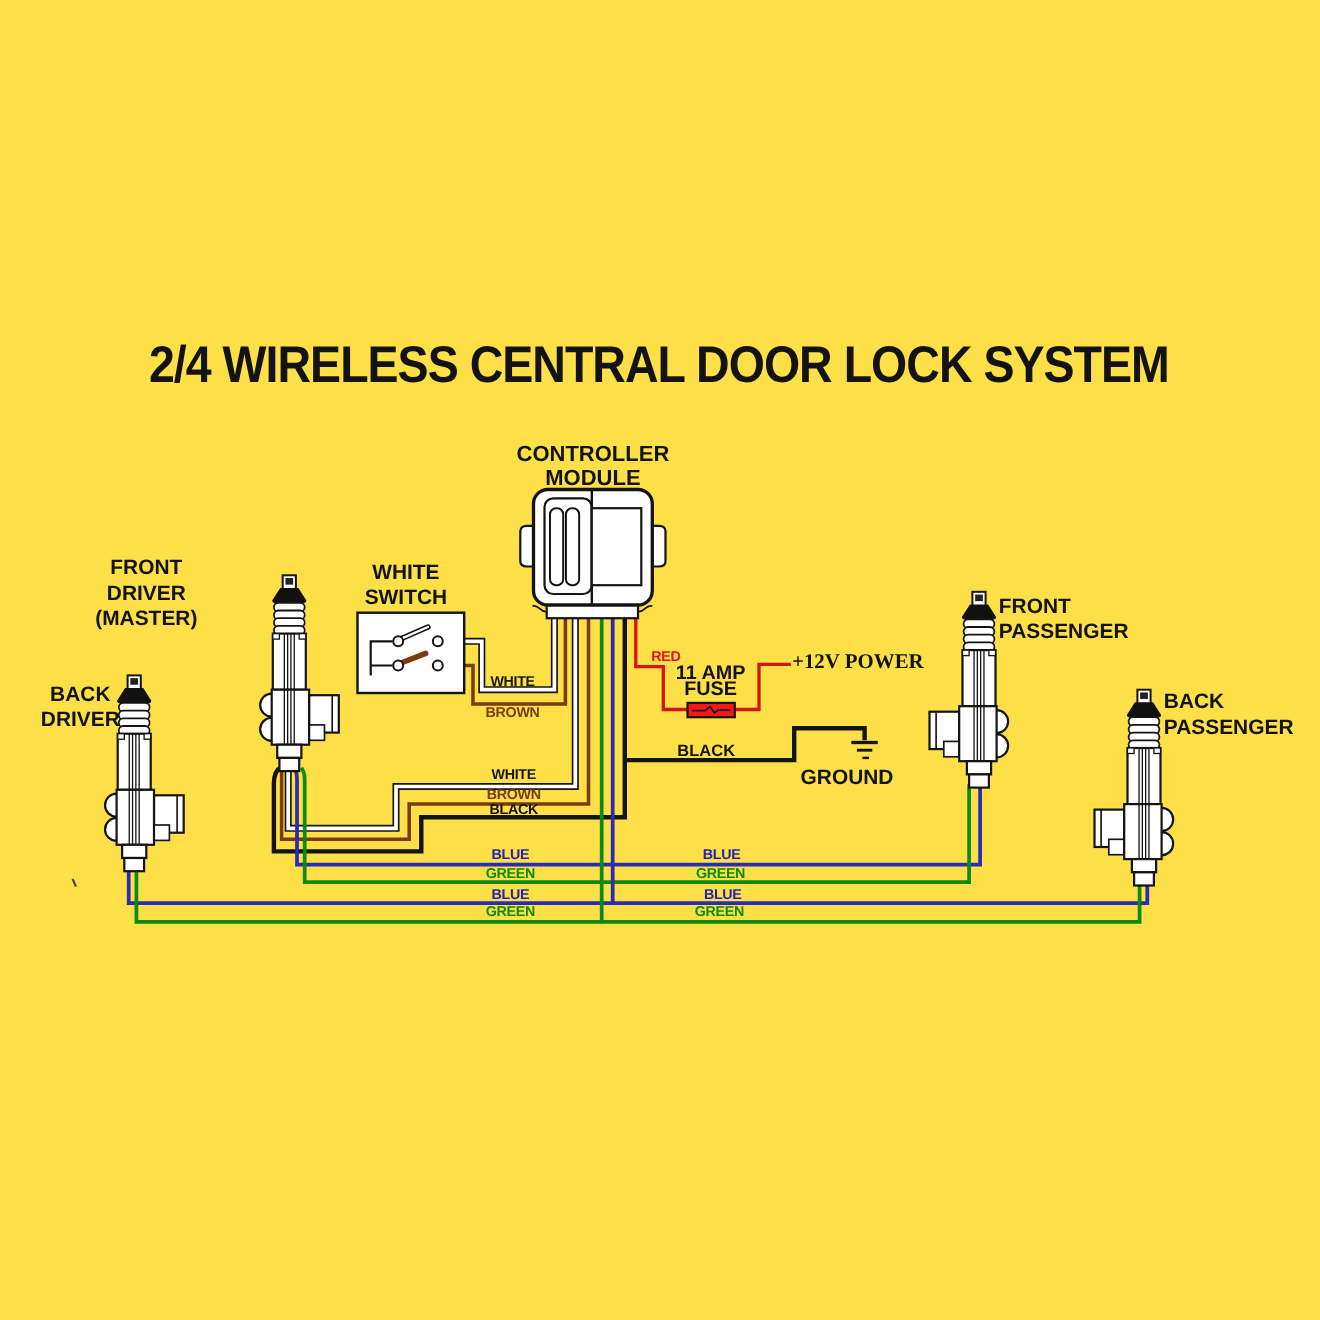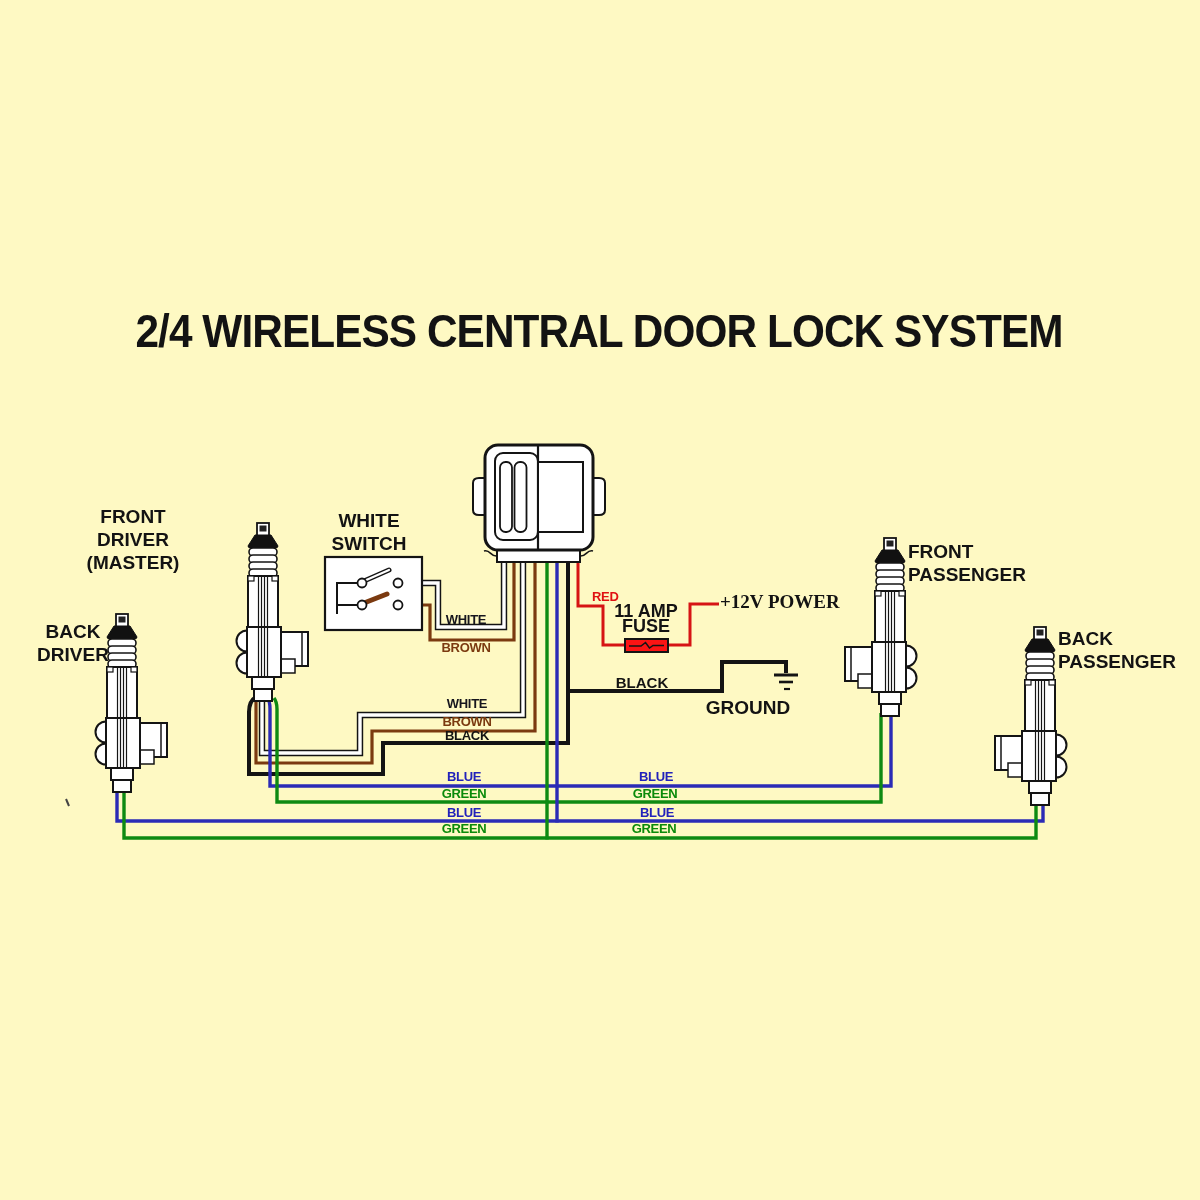--- a/index.html
+++ b/index.html
@@ -1,16 +1,16 @@
 <!DOCTYPE html>
 <html><head>
 <meta charset="utf-8">
 <style>
   html,body{margin:0;padding:0;background:#ffffff;}
-  .canvas{position:relative;width:1200px;height:1200px;background:#fef9c3;overflow:hidden;
+  .canvas{position:relative;width:1200px;height:1200px;background:#fde047;overflow:hidden;
           font-family:"Liberation Sans",sans-serif;}
   .wires-svg{position:absolute;left:0;top:0;}
   .lbl{position:absolute;font-weight:bold;color:#131313;white-space:nowrap;line-height:1.05;}
   .ctr{transform:translateX(-50%);text-align:center;}
   .title{font-size:47px;letter-spacing:-1px;transform:translateX(-50%) scaleX(0.9);}
   .dev{font-size:19px;line-height:23px;}
   .mod{font-size:20px;line-height:22px;}
   .fuse{font-size:18px;line-height:15px;}
   .big{font-size:19px;}
   .wl{font-size:13px;letter-spacing:-0.3px;}
@@ -138,20 +138,24 @@
     </g>
     <g>
       <use href="#actuator" transform="translate(1040,627) scale(-1,1)"></use>
     </g>
 
     <path d="M 66,799 L 69,806" stroke="#444" stroke-width="2" fill="none"></path>
   </svg>
 
   <div class="lbl title" style="left:599px;top:306px;">2/4 WIRELESS CENTRAL DOOR LOCK SYSTEM</div>
 
+  <div class="lbl mod ctr" style="left:539px;top:402px;">
+    <div>CONTROLLER</div>
+    <div>MODULE</div>
+  </div>
 
   <div class="lbl dev ctr" style="left:369px;top:509px;">
     <div>WHITE</div>
     <div>SWITCH</div>
   </div>
 
   <div class="lbl dev ctr" style="left:133px;top:505px;">
     <div>FRONT</div>
     <div>DRIVER</div>
     <div>(MASTER)</div>
@@ -172,21 +176,21 @@
     <div>PASSENGER</div>
   </div>
 
   <div class="lbl fuse ctr" style="left:646px;top:604px;">
     <div>11 AMP</div>
     <div>FUSE</div>
   </div>
 
   <div class="lbl big" style="left:720px;top:592px;font-family:Liberation Serif, serif;">+12V POWER</div>
 
-  <div class="lbl big ctr" style="left:748px;top:698px;text-align:center;">GROUND</div>
+  <div class="lbl big ctr" style="left:770px;top:698px;text-align:center;">GROUND</div>
 
   <div class="lbl wl" style="left: 576px; top: 590px; color: rgb(224, 18, 18); padding-left: 16px;">RED</div>
 
   <div class="lbl wl2 ctr" style="left: 642px; top: 675px; color: rgb(19, 19, 19);">BLACK</div>
 
   <div class="lbl wl ctr" style="left: 466px; top: 613px; color: rgb(22, 22, 30);">WHITE</div>
   <div class="lbl wl ctr" style="left: 466px; top: 641px; color: rgb(123, 58, 16);">BROWN</div>
   <div class="lbl wl ctr" style="left: 467px; top: 697px; color: rgb(22, 22, 30);">WHITE</div>
   <div class="lbl wl ctr" style="left: 467px; top: 715px; color: rgb(123, 58, 16);">BROWN</div>
   <div class="lbl wl ctr" style="left: 467px; top: 729px; color: rgb(19, 19, 19);">BLACK</div>

